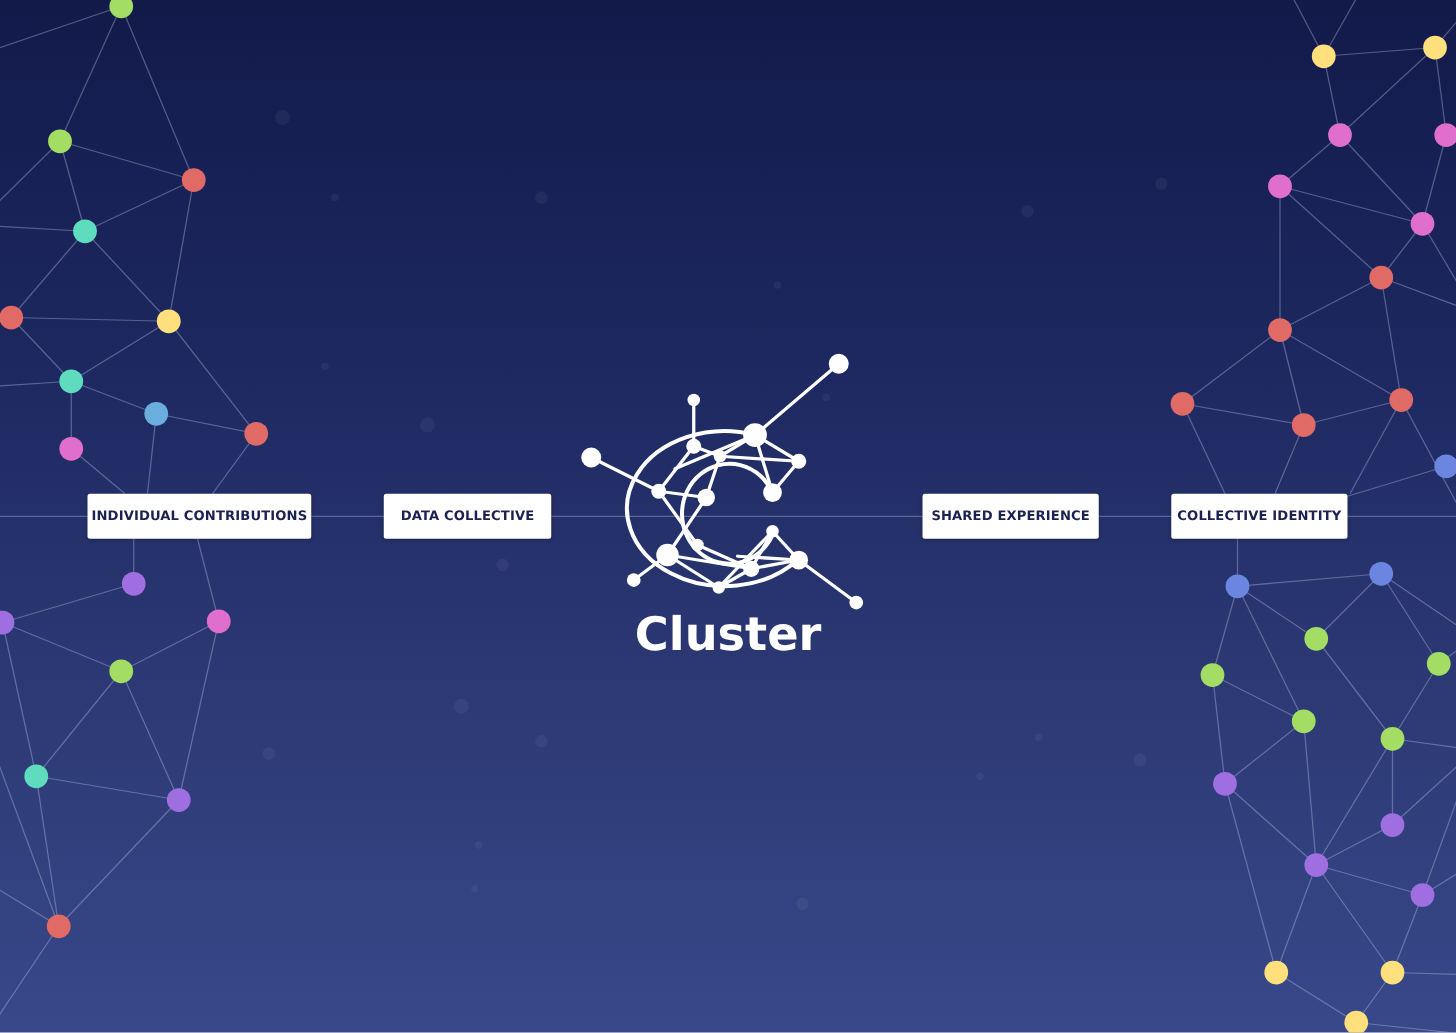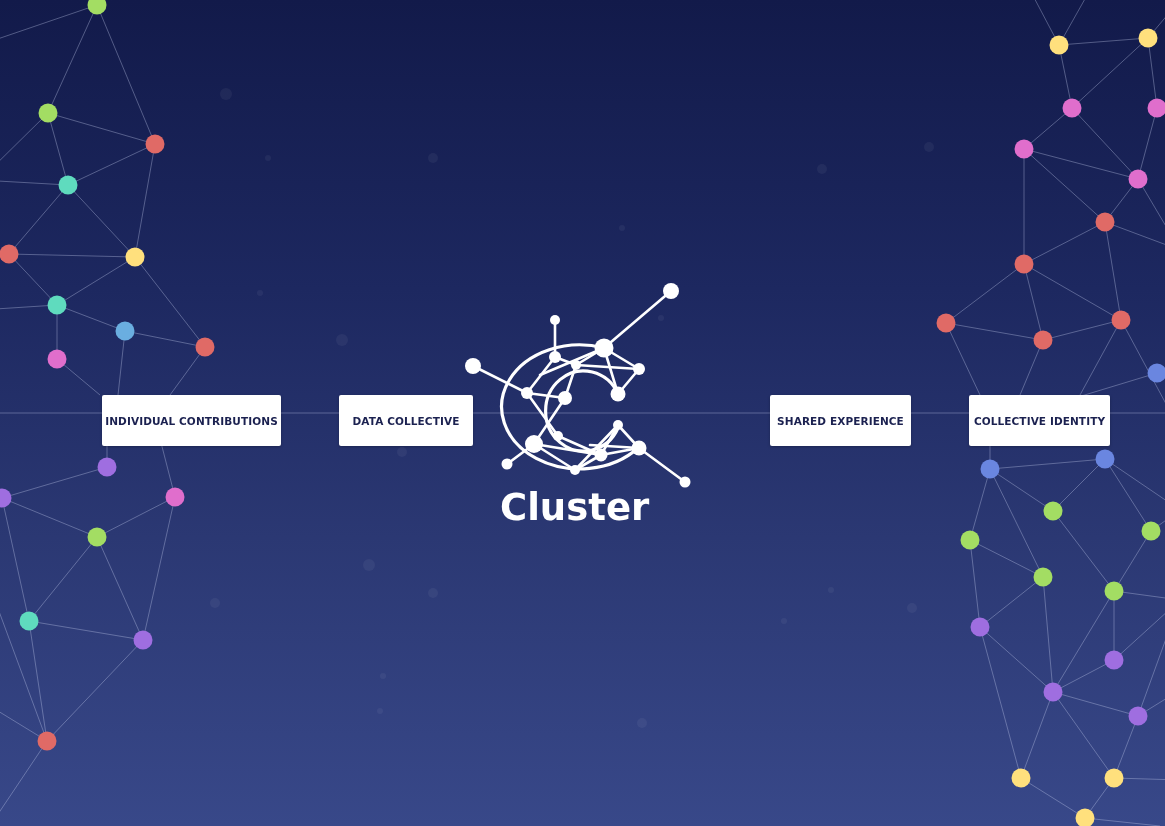--- a/index.html
+++ b/index.html
@@ -6,34 +6,33 @@
   body {
     width: 1165px; height: 826px; overflow: hidden; position: relative;
     background: linear-gradient(180deg, #121a4a 0%, #1d2860 35%, #2b3873 65%, #384889 100%);
     font-family: "DejaVu Sans", sans-serif;
   }
   #scene { position: absolute; left: 0; top: 0; width: 1165px; height: 826px; }
   .edge { stroke: rgba(200,210,240,0.35); stroke-width: 1; }
   .hline { stroke: rgba(200,210,240,0.35); stroke-width: 1; }
   .dust { fill: rgba(255,255,255,0.05); }
   .label-box {
-    position: absolute; top: 395px; height: 51px;
+    position: absolute; top: 395px; height: 36px;
     background: #ffffff; border-radius: 2px;
     display: flex; align-items: center; justify-content: center;
     color: #1b2150; font-weight: bold; font-size: 10.5px; letter-spacing: 0.1px;
     box-shadow: 0 1px 3px rgba(0,0,0,0.25);
     white-space: nowrap;
-    margin-left: 32px;
   }
   #lbl-0 { left: 70px; width: 179px; }
   #lbl-1 { left: 307px; width: 134px; }
   #lbl-2 { left: 738px; width: 141px; }
   #lbl-3 { left: 937px; width: 141px; }
   #brand {
-    position: absolute; left: 500px; top: 486px; width: 165px; 
+    position: absolute; left: 500px; top: 486px; width: 165px; text-align: center;
     color: #ffffff; font-family: "DejaVu Sans", sans-serif; font-weight: bold;
     font-size: 37px; letter-spacing: 0px;
   }
   .logo-line { stroke: #ffffff; stroke-width: 2.6; fill: none; stroke-linecap: round; }
   .logo-arc { stroke: #ffffff; stroke-width: 3.2; fill: none; }
   .logo-dot { fill: #ffffff; }
 </style>
 </head>
 <body>
 

